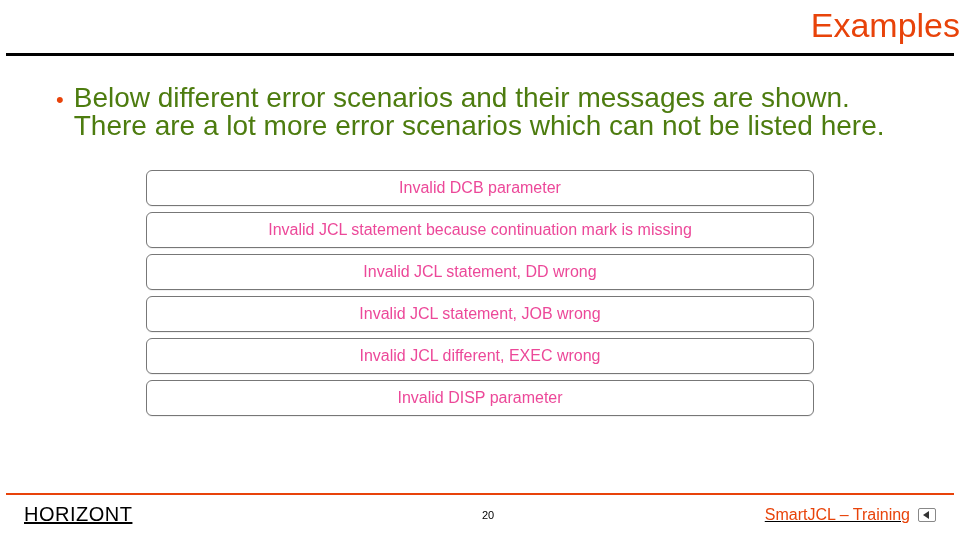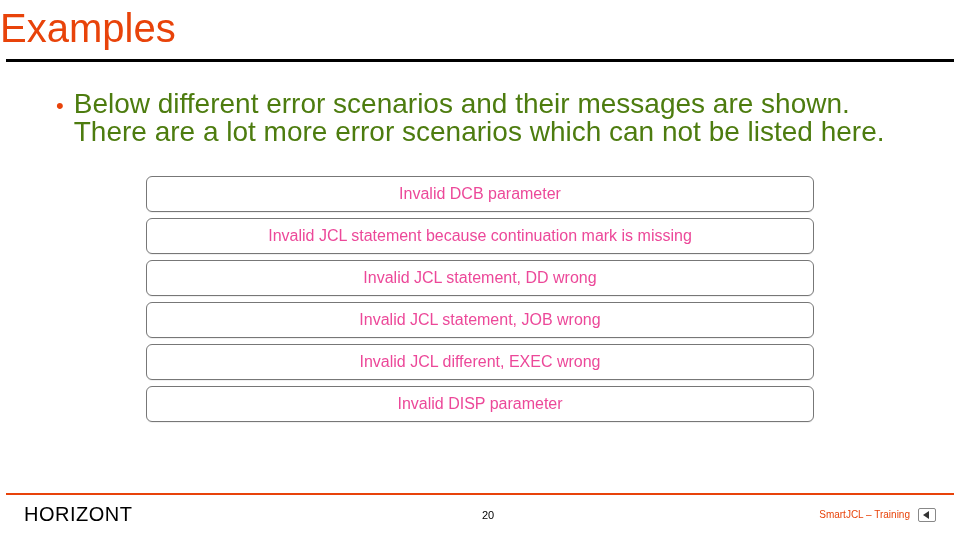--- a/index.html
+++ b/index.html
@@ -1,31 +1,31 @@
 <!DOCTYPE html>
 <html><head>
 <meta charset="utf-8">
 <style>
   * { margin: 0; padding: 0; box-sizing: border-box; }
   html, body { width: 960px; height: 540px; font-family: Arial, Helvetica, sans-serif; background: #fff; overflow: hidden; }
   .slide { width: 960px; height: 540px; position: relative; }
-  .title { text-align: left; font-size: 40px; color: #e8430a; font-weight: 400; padding-top: 6px; padding-bottom: 8px; }
+  .title { text-align: right; font-size: 34px; color: #e8430a; font-weight: 400; padding-top: 6px; padding-bottom: 8px; }
   .hr { border: none; border-top: 3px solid #000; margin: 0 6px; }
   .content { padding: 28px 56px 0 56px; }
   .bullet-row { display: flex; align-items: flex-start; }
   .bullet-dot { color: #e8430a; font-size: 22px; line-height: 28px; margin-right: 10px; margin-top: 2px; }
   .bullet-text { font-size: 28px; line-height: 28px; color: #4d7c0f; }
   .boxes { margin-top: 30px; padding: 0 90px; }
   .box { border: 1px solid #777; border-radius: 6px; background: #fff; text-align: center; font-size: 16px; color: #ec4899; padding: 8px 10px; margin-bottom: 6px; box-shadow: 0 1px 0 rgba(0,0,0,0.06); }
-  .footer { position: absolute; left: 0; right: 0; bottom: 14px; }
+  .footer { position: absolute; left: 0; right: 0; bottom: 14px; text-decoration: underline; }
   .footer-hr { border: none; border-top: 2px solid #e8430a; margin: 0 6px 8px 6px; }
   .footer-row { display: flex; align-items: center; justify-content: space-between; padding: 0 24px; }
   .brand { font-size: 20px; letter-spacing: 0.5px; color: #000; }
   .pagenum { font-size: 11px; color: #000; position: absolute; left: 50%; transform: translateX(-50%); margin-left: 8px; }
-  .course { font-size: 10px; color: #e8430a; display: flex; align-items: center; gap: 8px; }
+  .course { font-size: 16px; color: #e8430a; display: flex; align-items: center; gap: 8px; }
   .nav-icon { width: 18px; height: 14px; border: 1px solid #888; border-radius: 2px; display: inline-flex; align-items: center; justify-content: center; }
   .nav-icon svg { display: block; }
 </style>
 </head>
 <body>
 
 <div class="slide">
   <div class="title">Examples</div>
   <hr class="hr">
 

